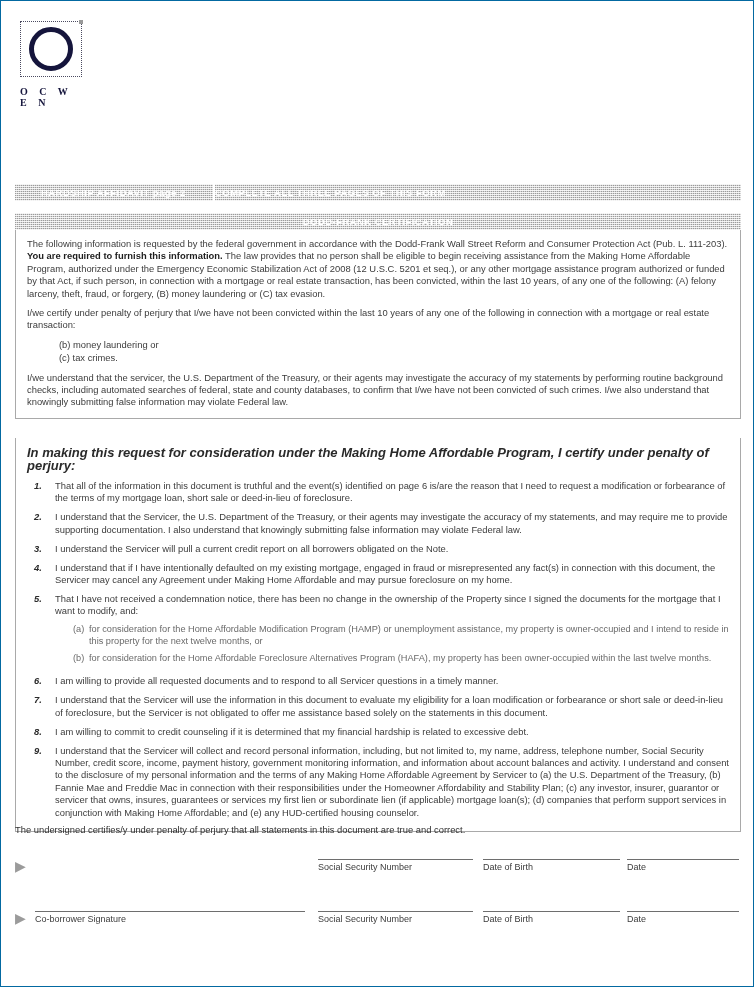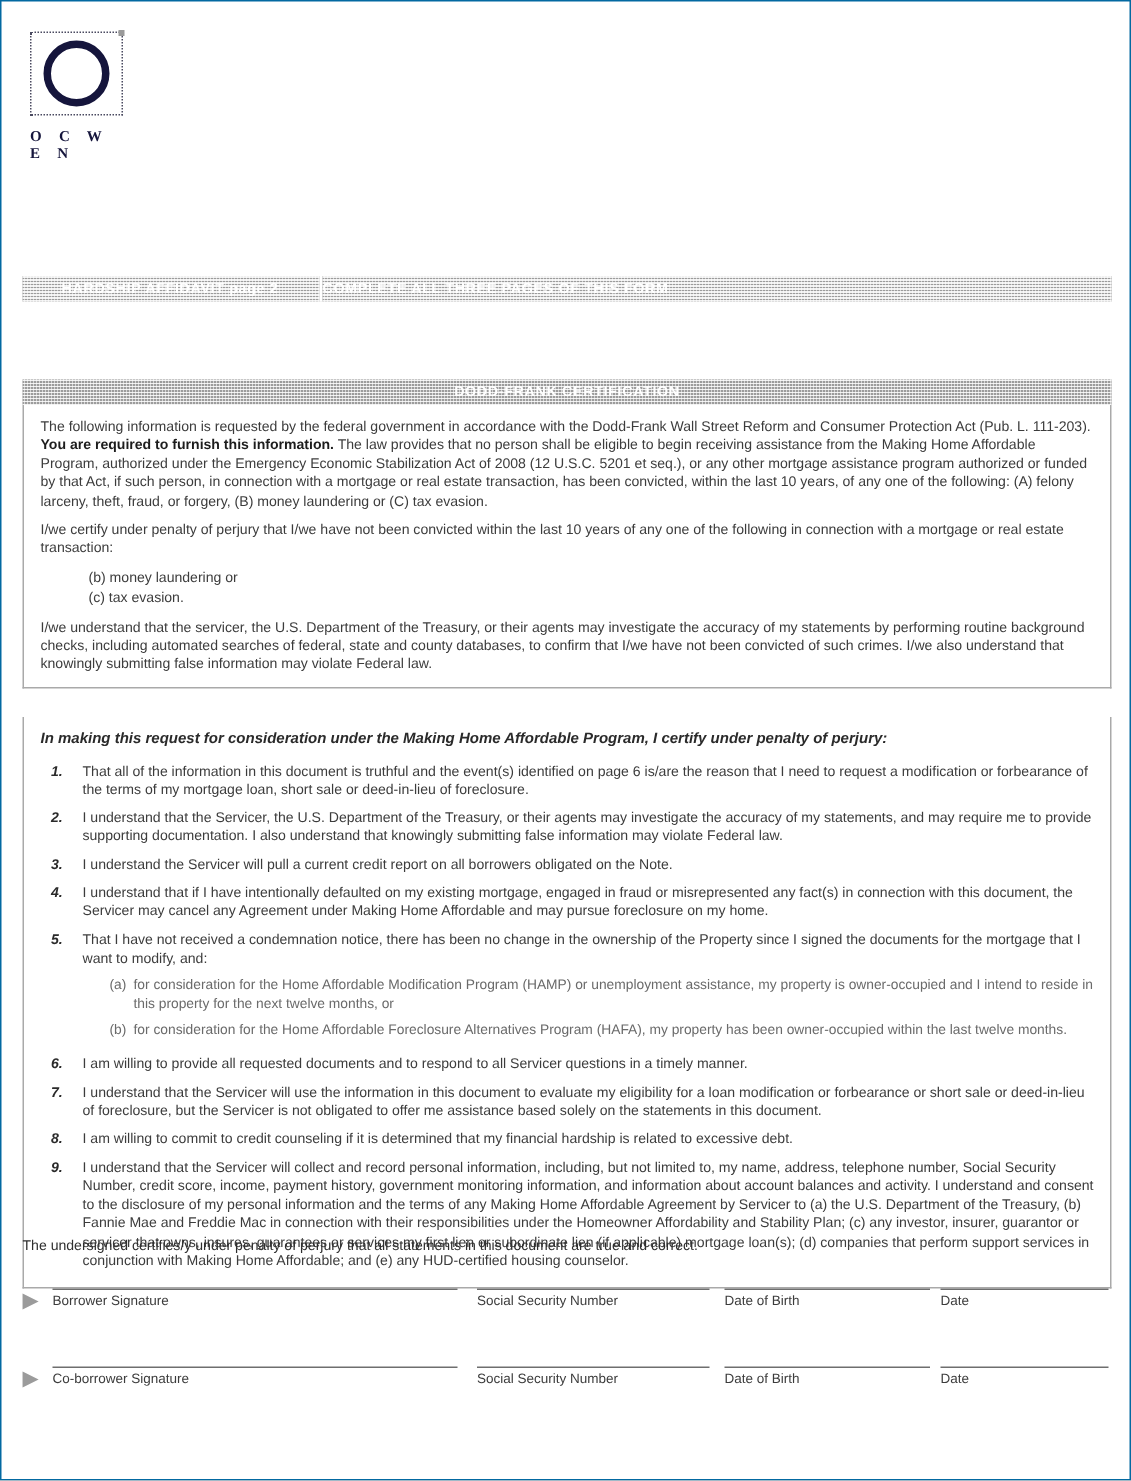--- a/index.html
+++ b/index.html
@@ -100,21 +100,20 @@
     padding-right: 140px;
     box-sizing: border-box;
   }
 
   
   .section {
     position: absolute;
     left: 14px;
     width: 726px;
     box-sizing: border-box;
-    margin-top: 40px;
   }
   .section-title {
     height: 17px;
     display: flex;
     align-items: center;
     justify-content: center;
     box-sizing: border-box;
   }
   .section-body {
     border: 1px solid #a9a9a9;
@@ -141,21 +140,21 @@
   }
   .faint {
     color: #8e8e8e !important;
     font-size: 9.1px !important;
   }
 
   
   .intro-italic {
     font-style: italic;
     font-weight: bold;
-    font-size: 10px;
+    font-size: 13px;
     line-height: 12.5px;
     color: #2a2a2a;
     margin: 0 0 8px 0;
   }
   .num-row {
     display: flex;
     margin-bottom: 6.5px;
   }
   .num-row:last-child { margin-bottom: 0; }
   .num-key {
@@ -261,21 +260,21 @@
   </div>
 
   <div class="section" style="top:212px;">
     <div class="hatch section-title">
       <span>DODD-FRANK CERTIFICATION</span>
     </div>
     <div class="section-body">
       <p><span>The following information is requested by the federal government in accordance with the Dodd-Frank Wall Street Reform and Consumer Protection Act (Pub. L. 111-203). </span><b>You are required to furnish this information.</b><span> The law provides that no person shall be eligible to begin receiving assistance from the Making Home Affordable Program, authorized under the Emergency Economic Stabilization Act of 2008 (12 U.S.C. 5201 et seq.), or any other mortgage assistance program authorized or funded by that Act, if such person, in connection with a mortgage or real estate transaction, has been convicted, within the last 10 years, of any one of the following: (A) felony larceny, theft, fraud, or forgery, (B) money laundering or (C) tax evasion.</span></p>
       <p>I/we certify under penalty of perjury that I/we have not been convicted within the last 10 years of any one of the following in connection with a mortgage or real estate transaction:</p>
       <p class="sub-item">(b) money laundering or</p>
-      <p class="sub-item" style="margin-bottom:7px !important;">(c) tax evasion.</p>
+      <p class="sub-item" style="margin-bottom:7px !important;">(c) tax crimes.</p>
       <p>I/we understand that the servicer, the U.S. Department of the Treasury, or their agents may investigate the accuracy of my statements by performing routine background checks, including automated searches of federal, state and county databases, to confirm that I/we have not been convicted of such crimes. I/we also understand that knowingly submitting false information may violate Federal law.</p>
     </div>
   </div>
 
   <div class="section" style="top:437px;">
     <div class="section-body" style="padding-top:9px;padding-bottom:12px;">
 
       <div class="intro-italic">In making this request for consideration under the Making Home Affordable Program, I certify under penalty of perjury:</div>
 
       <div class="num-row">
@@ -333,24 +332,20 @@
         <div class="num-text">I understand that the Servicer will collect and record personal information, including, but not limited to, my name, address, telephone number, Social Security Number, credit score, income, payment history, government monitoring information, and information about account balances and activity. I understand and consent to the disclosure of my personal information and the terms of any Making Home Affordable Agreement by Servicer to (a) the U.S. Department of the Treasury, (b) Fannie Mae and Freddie Mac in connection with their responsibilities under the Homeowner Affordability and Stability Plan; (c) any investor, insurer, guarantor or servicer that owns, insures, guarantees or services my first lien or subordinate lien (if applicable) mortgage loan(s); (d) companies that perform support services in conjunction with Making Home Affordable; and (e) any HUD-certified housing counselor.</div>
       </div>
 
     </div>
   </div>
 
   <div class="closing">The undersigned certifies/y under penalty of perjury that all statements in this document are true and correct.</div>
 
   <div class="sig-block" style="top:858px;">
     <div class="sig-arrow">▶</div>
-    <div class="sig-field" style="left:20px; width:270px;">
-      <div class="sig-line"></div>
-      <div class="sig-label">Borrower Signature</div>
-    </div>
     <div class="sig-field" style="left:303px; width:155px;">
       <div class="sig-line"></div>
       <div class="sig-label">Social Security Number</div>
     </div>
     <div class="sig-field" style="left:468px; width:137px;">
       <div class="sig-line"></div>
       <div class="sig-label">Date of Birth</div>
     </div>
     <div class="sig-field" style="left:612px; width:112px;">
       <div class="sig-line"></div>

